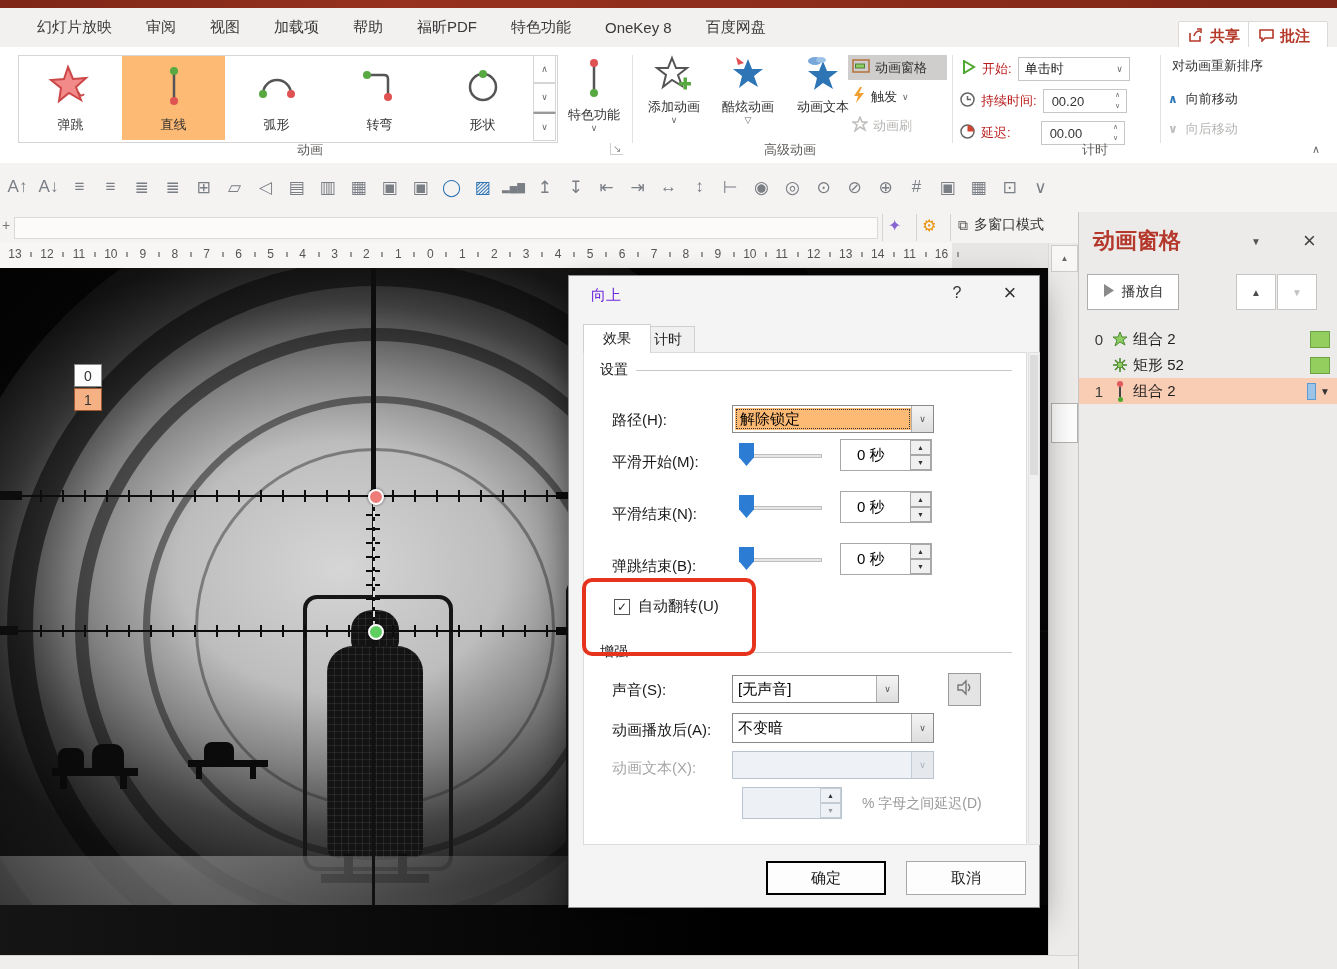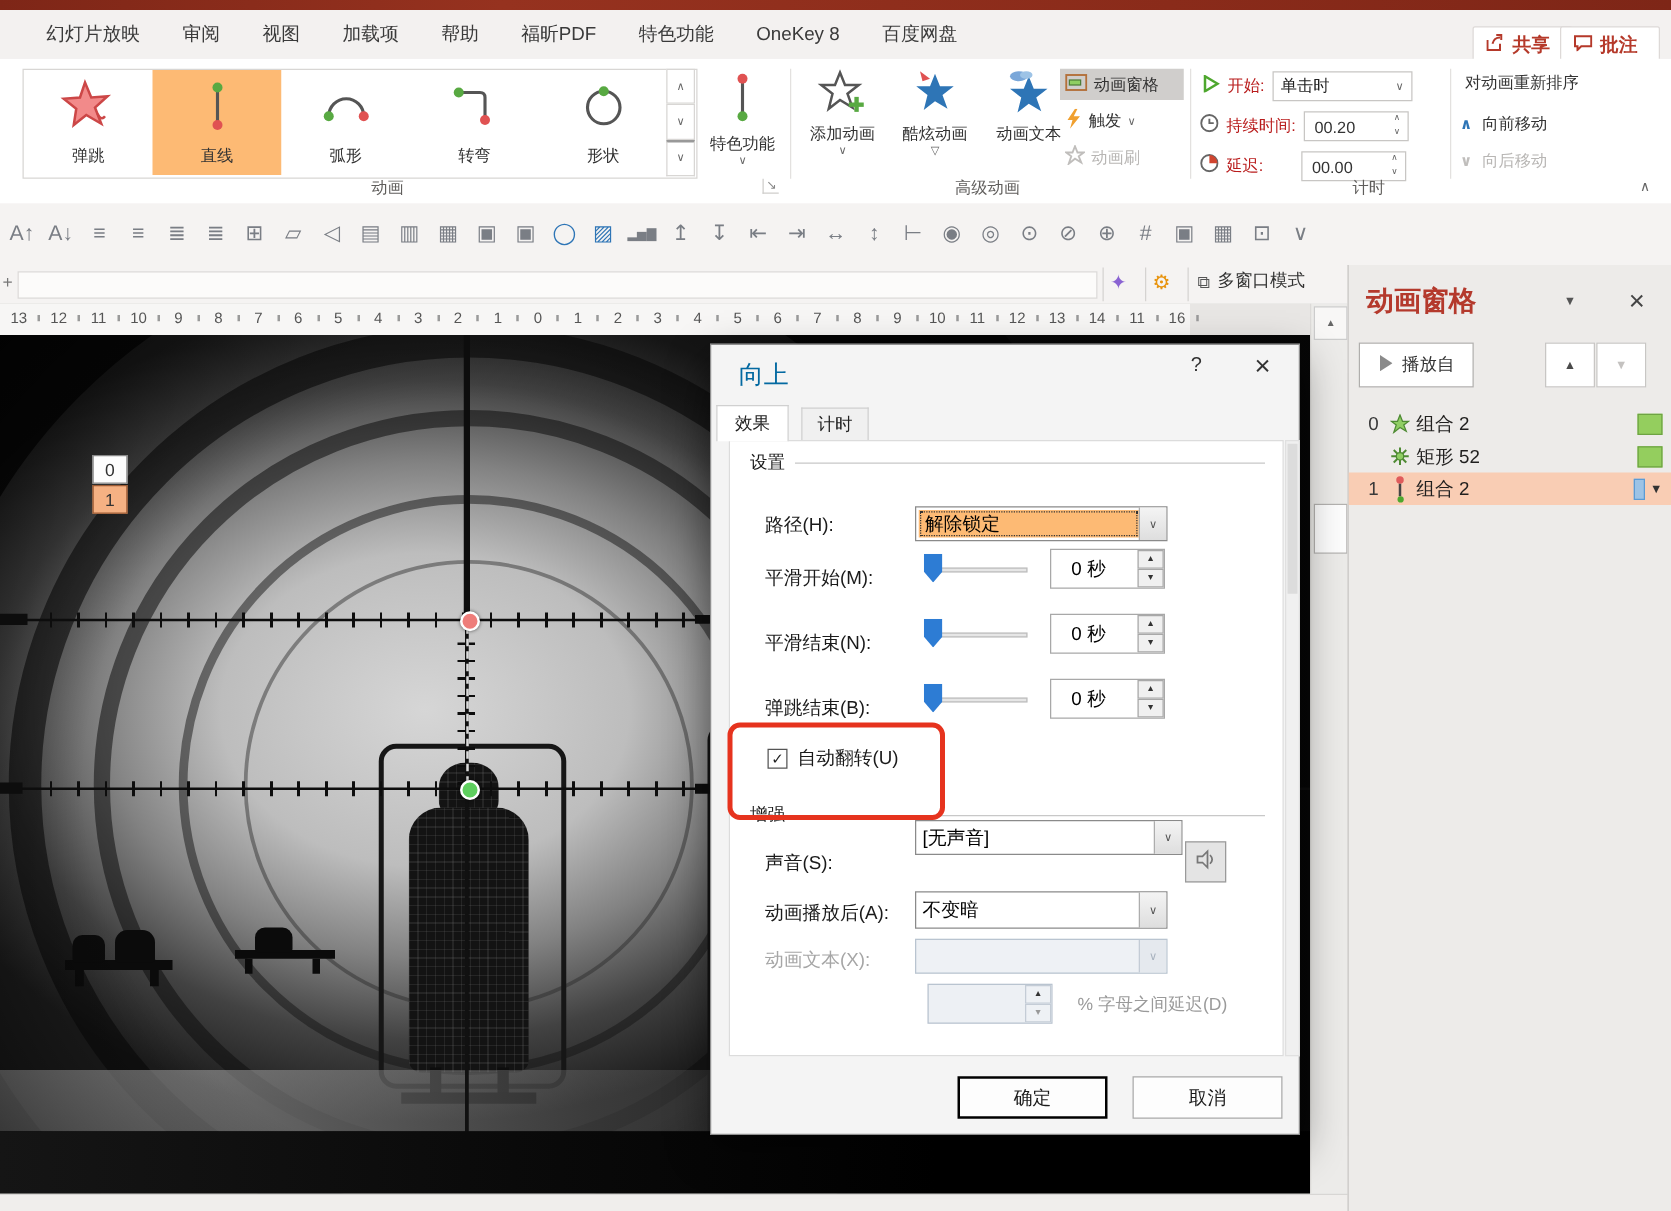--- a/index.html
+++ b/index.html
@@ -158,25 +158,25 @@
   .mp-ico .d1{width:6px;height:6px;border-radius:50%;background:#e05b5b}
   .mp-ico .ln{width:2px;height:10px;background:#444}
   .mp-ico .d2{width:5px;height:5px;border-radius:50%;background:#4ea72e}
 
   
   #statusbar{left:0;top:955px;width:1337px;height:14px;background:#f0eeec;border-top:1px solid #d8d6d4;box-sizing:border-box}
 
   
   #dialog{left:568px;top:275px;width:472px;height:633px;background:#f4f4f4;border:1px solid #909090;
           box-shadow:0 12px 32px rgba(0,0,0,0.45);box-sizing:border-box;z-index:40}
-  #dlg-title{left:22px;top:10px;font-size:20px;color:#0369a1}
+  #dlg-title{left:22px;top:10px;font-size:15px;color:#6d28d9}
   #dlg-help{left:378px;top:8px;font-size:16px;color:#333;width:20px;text-align:center}
   #dlg-close{left:428px;top:4px;font-size:22px;color:#333;width:26px;text-align:center}
   .dtab{top:48px;height:27px;display:flex;align-items:center;justify-content:center;font-size:14px;color:#222;box-sizing:border-box}
-  #tab-effect{left:4px;width:58px;background:#fff;border:1px solid #d0d0d0;border-bottom:none;z-index:2;height:29px}
+  #tab-effect{left:14px;width:68px;background:#fff;border:1px solid #d0d0d0;border-bottom:none;z-index:2;height:29px}
   #tab-timing{left:72px;top:50px;width:54px;background:#f0f0f0;border:1px solid #d0d0d0;border-bottom:none}
   #dlg-panel{left:14px;top:76px;width:444px;height:493px;background:#fff;border:1px solid #dcdcdc;box-sizing:border-box}
   #dlg-scroll{left:459px;top:76px;width:12px;height:493px;background:#f0f0f0;border:1px solid #e0e0e0;box-sizing:border-box}
   #dlg-scroll-thumb{left:1px;top:2px;width:8px;height:120px;background:#dcdcdc}
   .sec{display:flex;align-items:center;gap:8px}
   .sec .hr{flex:1;height:1px;background:#c8c8c8}
   .sec .t{font-size:14px;color:#1a1a1a}
   #sec-set{left:16px;top:8px;width:412px}
   #sec-enh{left:16px;top:290px;width:412px}
   .dlabel{font-size:15px;color:#1a1a1a;white-space:nowrap}
@@ -693,21 +693,21 @@
       <span id="chkbox">✓</span>
       <span class="dlabel">自动翻转(U)</span>
     </div>
 
     <div class="abs sec" id="sec-enh">
       <span class="t">增强</span>
         <span class="hr"></span>
     </div>
 
     <div class="abs dlabel" style="left:28px;top:328px">声音(S):</div>
-    <div class="abs combo" style="left:148px;top:303px;width:214px">
+    <div class="abs combo" style="left:148px;top:322px;width:167px">
       <span class="cval">[无声音]</span>
       <span class="cdd">∨</span>
     </div>
     <div class="abs" id="speaker-btn">
       <span><svg width="17" height="17" viewBox="0 0 17 17">
             <polygon points="2,6 6,6 10,2 10,15 6,11 2,11" fill="none" stroke="#777" stroke-width="1.4"></polygon>
             <path d="M12 5 q3.5 3.5 0 7" fill="none" stroke="#777" stroke-width="1.4"></path>
           </svg></span>
     </div>
 

